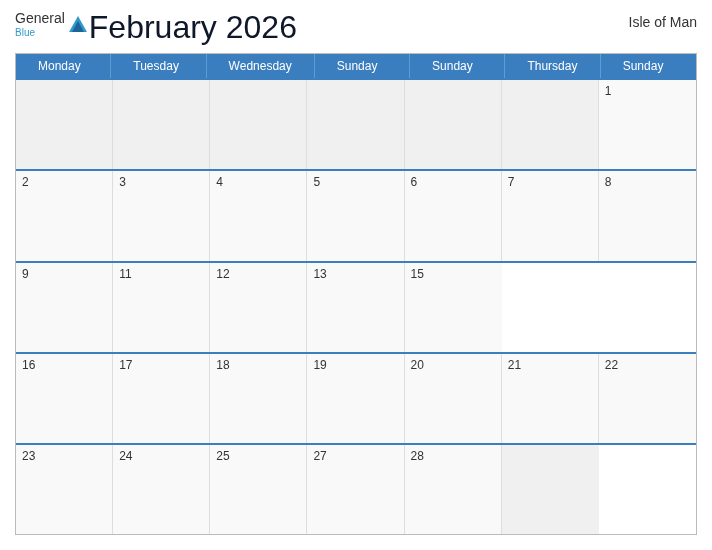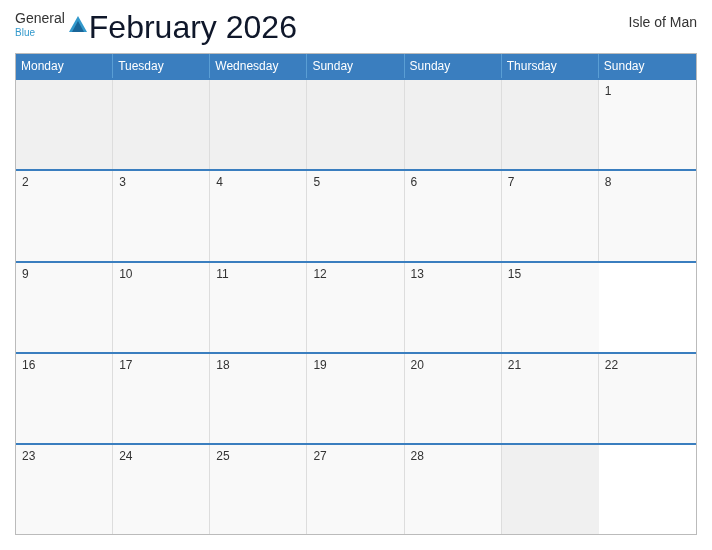--- a/index.html
+++ b/index.html
@@ -71,21 +71,21 @@
       border: 1px solid #bbb;
     }
     .day-headers {
       display: grid;
       grid-template-columns: repeat(7, 1fr);
       background-color: #3a7ebf;
     }
     .day-header {
       color: #fff;
       font-size: 12px;
-      padding: 5px 5px;
+      padding: 5px 22px;
       text-align: left;
       border-right: 1px solid #5a9ed4;
     }
     .day-header:last-child {
       border-right: none;
     }
     .weeks {
       flex: 1;
       display: flex;
       flex-direction: column;
@@ -165,21 +165,20 @@
           <div class="day-cell"><span class="day-num">2</span></div>
           <div class="day-cell"><span class="day-num">3</span></div>
           <div class="day-cell"><span class="day-num">4</span></div>
           <div class="day-cell"><span class="day-num">5</span></div>
           <div class="day-cell"><span class="day-num">6</span></div>
           <div class="day-cell"><span class="day-num">7</span></div>
           <div class="day-cell"><span class="day-num">8</span></div>
         </div>
         <div class="week-row">
           <div class="day-cell"><span class="day-num">9</span></div>
-          <div class="day-cell"><span class="day-num">10</span></div>
           <div class="day-cell"><span class="day-num">11</span></div>
           <div class="day-cell"><span class="day-num">12</span></div>
           <div class="day-cell"><span class="day-num">13</span></div>
           <div class="day-cell"><span class="day-num">15</span></div>
         </div>
         <div class="week-row">
           <div class="day-cell"><span class="day-num">16</span></div>
           <div class="day-cell"><span class="day-num">17</span></div>
           <div class="day-cell"><span class="day-num">18</span></div>
           <div class="day-cell"><span class="day-num">19</span></div>

